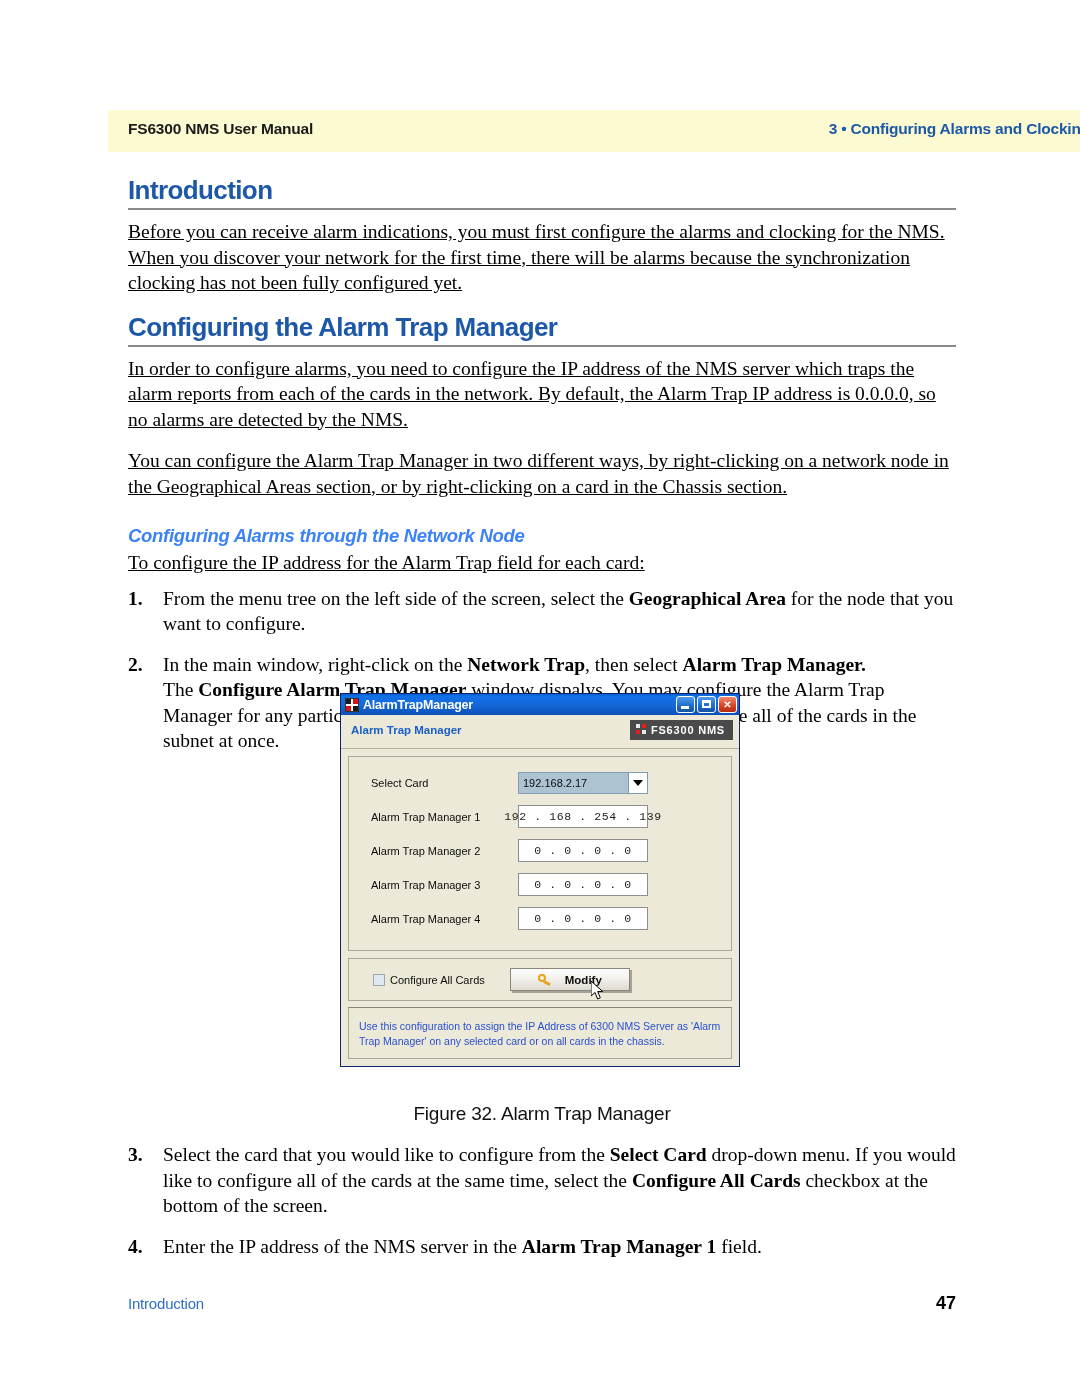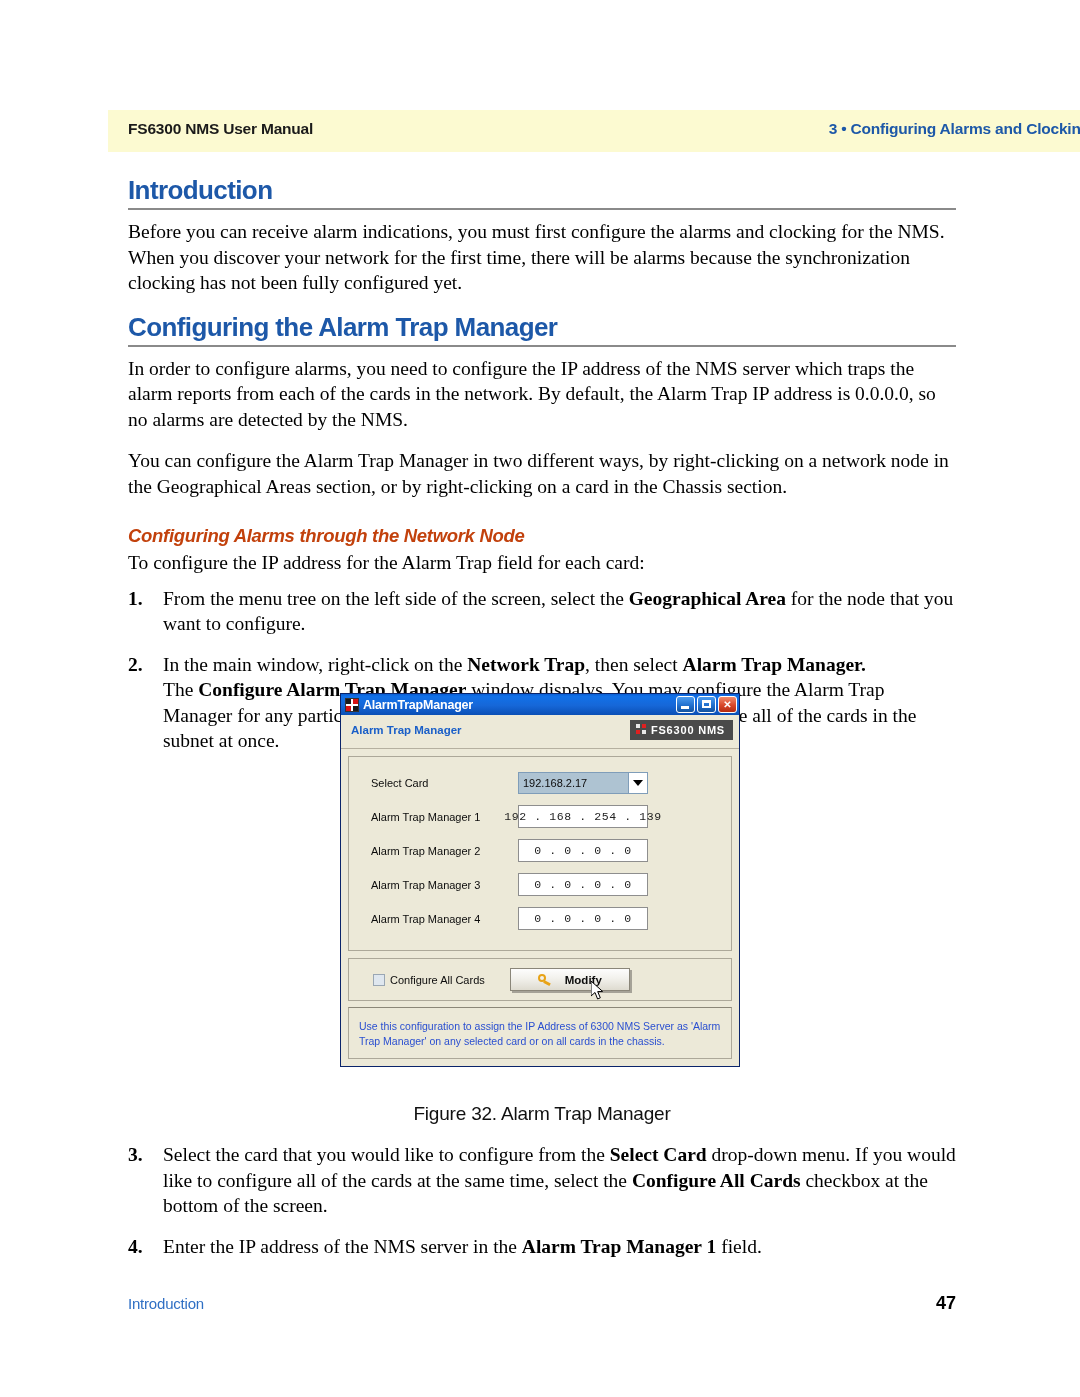--- a/index.html
+++ b/index.html
@@ -65,31 +65,32 @@
   .rule {
     height: 2px;
     background: #8a8a8a;
     margin: 0 0 9px 0;
   }
   h2.subsect {
     font-family: "Liberation Sans", sans-serif;
     font-size: 18.5px;
     font-weight: bold;
     font-style: italic;
-    color: #c2410c;
+    color: #3b82f6;
     margin: 26px 0 3px 0;
     letter-spacing: -0.3px;
   }
 
   p.body {
     font-family: "Liberation Serif", serif;
     font-size: 19.5px;
     line-height: 25.5px;
     margin: 0 0 16px 0;
     text-align: left;
+    text-decoration: underline;
   }
   p.tight { margin-bottom: 4px; }
 
   
   .olist { margin: 10px 0 0 0; }
   .oitem {
     position: relative;
     padding-left: 35px;
     margin-bottom: 15px;
     font-family: "Liberation Serif", serif;

